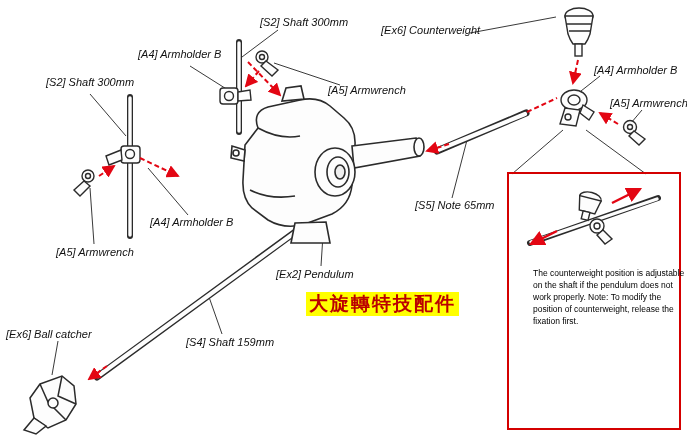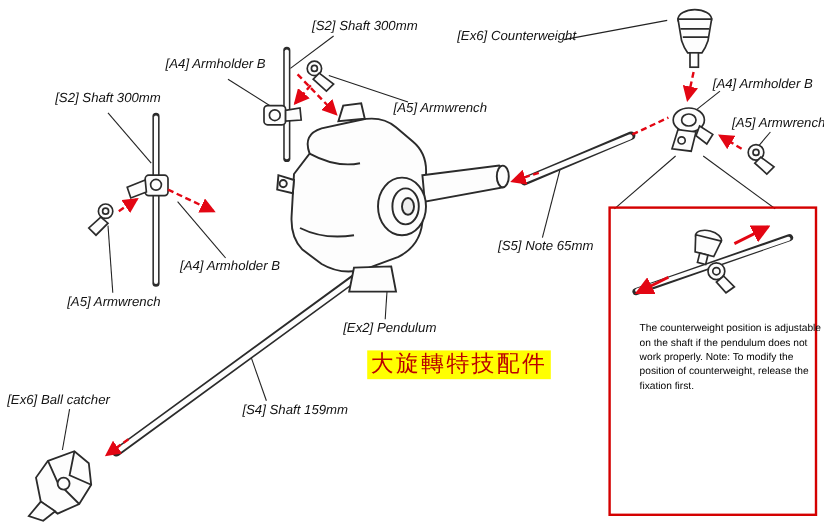--- a/index.html
+++ b/index.html
@@ -3,21 +3,21 @@
 <meta charset="utf-8">
 <style>
   * { margin:0; padding:0; box-sizing:border-box; }
   html,body { background:#ffffff; font-family:"Liberation Sans", sans-serif; }
   .stage { position:relative; width:687px; height:436px; background:#fff; overflow:hidden; }
   .artwork { position:absolute; left:0; top:0; }
   .label { position:absolute; font-style:italic; font-size:11px; color:#111; white-space:nowrap; }
   .title-highlight {
     position:absolute; left:306px; top:292px;
     background:#ffff00; color:#bb0000;
-    font-weight:normal; font-size:19px; letter-spacing:2px;
+    font-weight:bold; font-size:19px; letter-spacing:2px;
     padding:0 3px; line-height:1.25;
   }
   .detail-box {
     position:absolute; left:507px; top:172px; width:174px; height:258px;
     border:2px solid #d40000; background:transparent;
   }
   .note-text {
     position:absolute; left:517px; top:268px; width:156px;
     font-size:8.5px; line-height:1.4; color:#000;margin-left:16px;
   }
@@ -168,21 +168,21 @@
   <div class="label" style="left:260px; top:16px;">[S2] Shaft 300mm</div>
   <div class="label" style="left:138px; top:48px;">[A4] Armholder B</div>
   <div class="label" style="left:46px;  top:76px;">[S2] Shaft 300mm</div>
   <div class="label" style="left:328px; top:84px;">[A5] Armwrench</div>
   <div class="label" style="left:381px; top:24px;">[Ex6] Counterweight</div>
   <div class="label" style="left:594px; top:64px;">[A4] Armholder B</div>
   <div class="label" style="left:610px; top:97px;">[A5] Armwrench</div>
   <div class="label" style="left:150px; top:216px;">[A4] Armholder B</div>
   <div class="label" style="left:56px;  top:246px;">[A5] Armwrench</div>
   <div class="label" style="left:415px; top:199px;">[S5] Note 65mm</div>
-  <div class="label" style="left:286px; top:268px;">[Ex2] Pendulum</div>
-  <div class="label" style="left:186px; top:336px;margin-left:16px;">[S4] Shaft 159mm</div>
+  <div class="label" style="left:276px; top:268px;">[Ex2] Pendulum</div>
+  <div class="label" style="left:186px; top:336px;">[S4] Shaft 159mm</div>
   <div class="label" style="left:6px;   top:328px;">[Ex6] Ball catcher</div>
 
   <div class="title-highlight">大旋轉特技配件</div>
 
   <div class="note-text">The counterweight position is adjustable on the shaft if the pendulum does not work properly. Note: To modify the position of counterweight, release the fixation first.</div>
 
 </div>
 
 </body></html>

